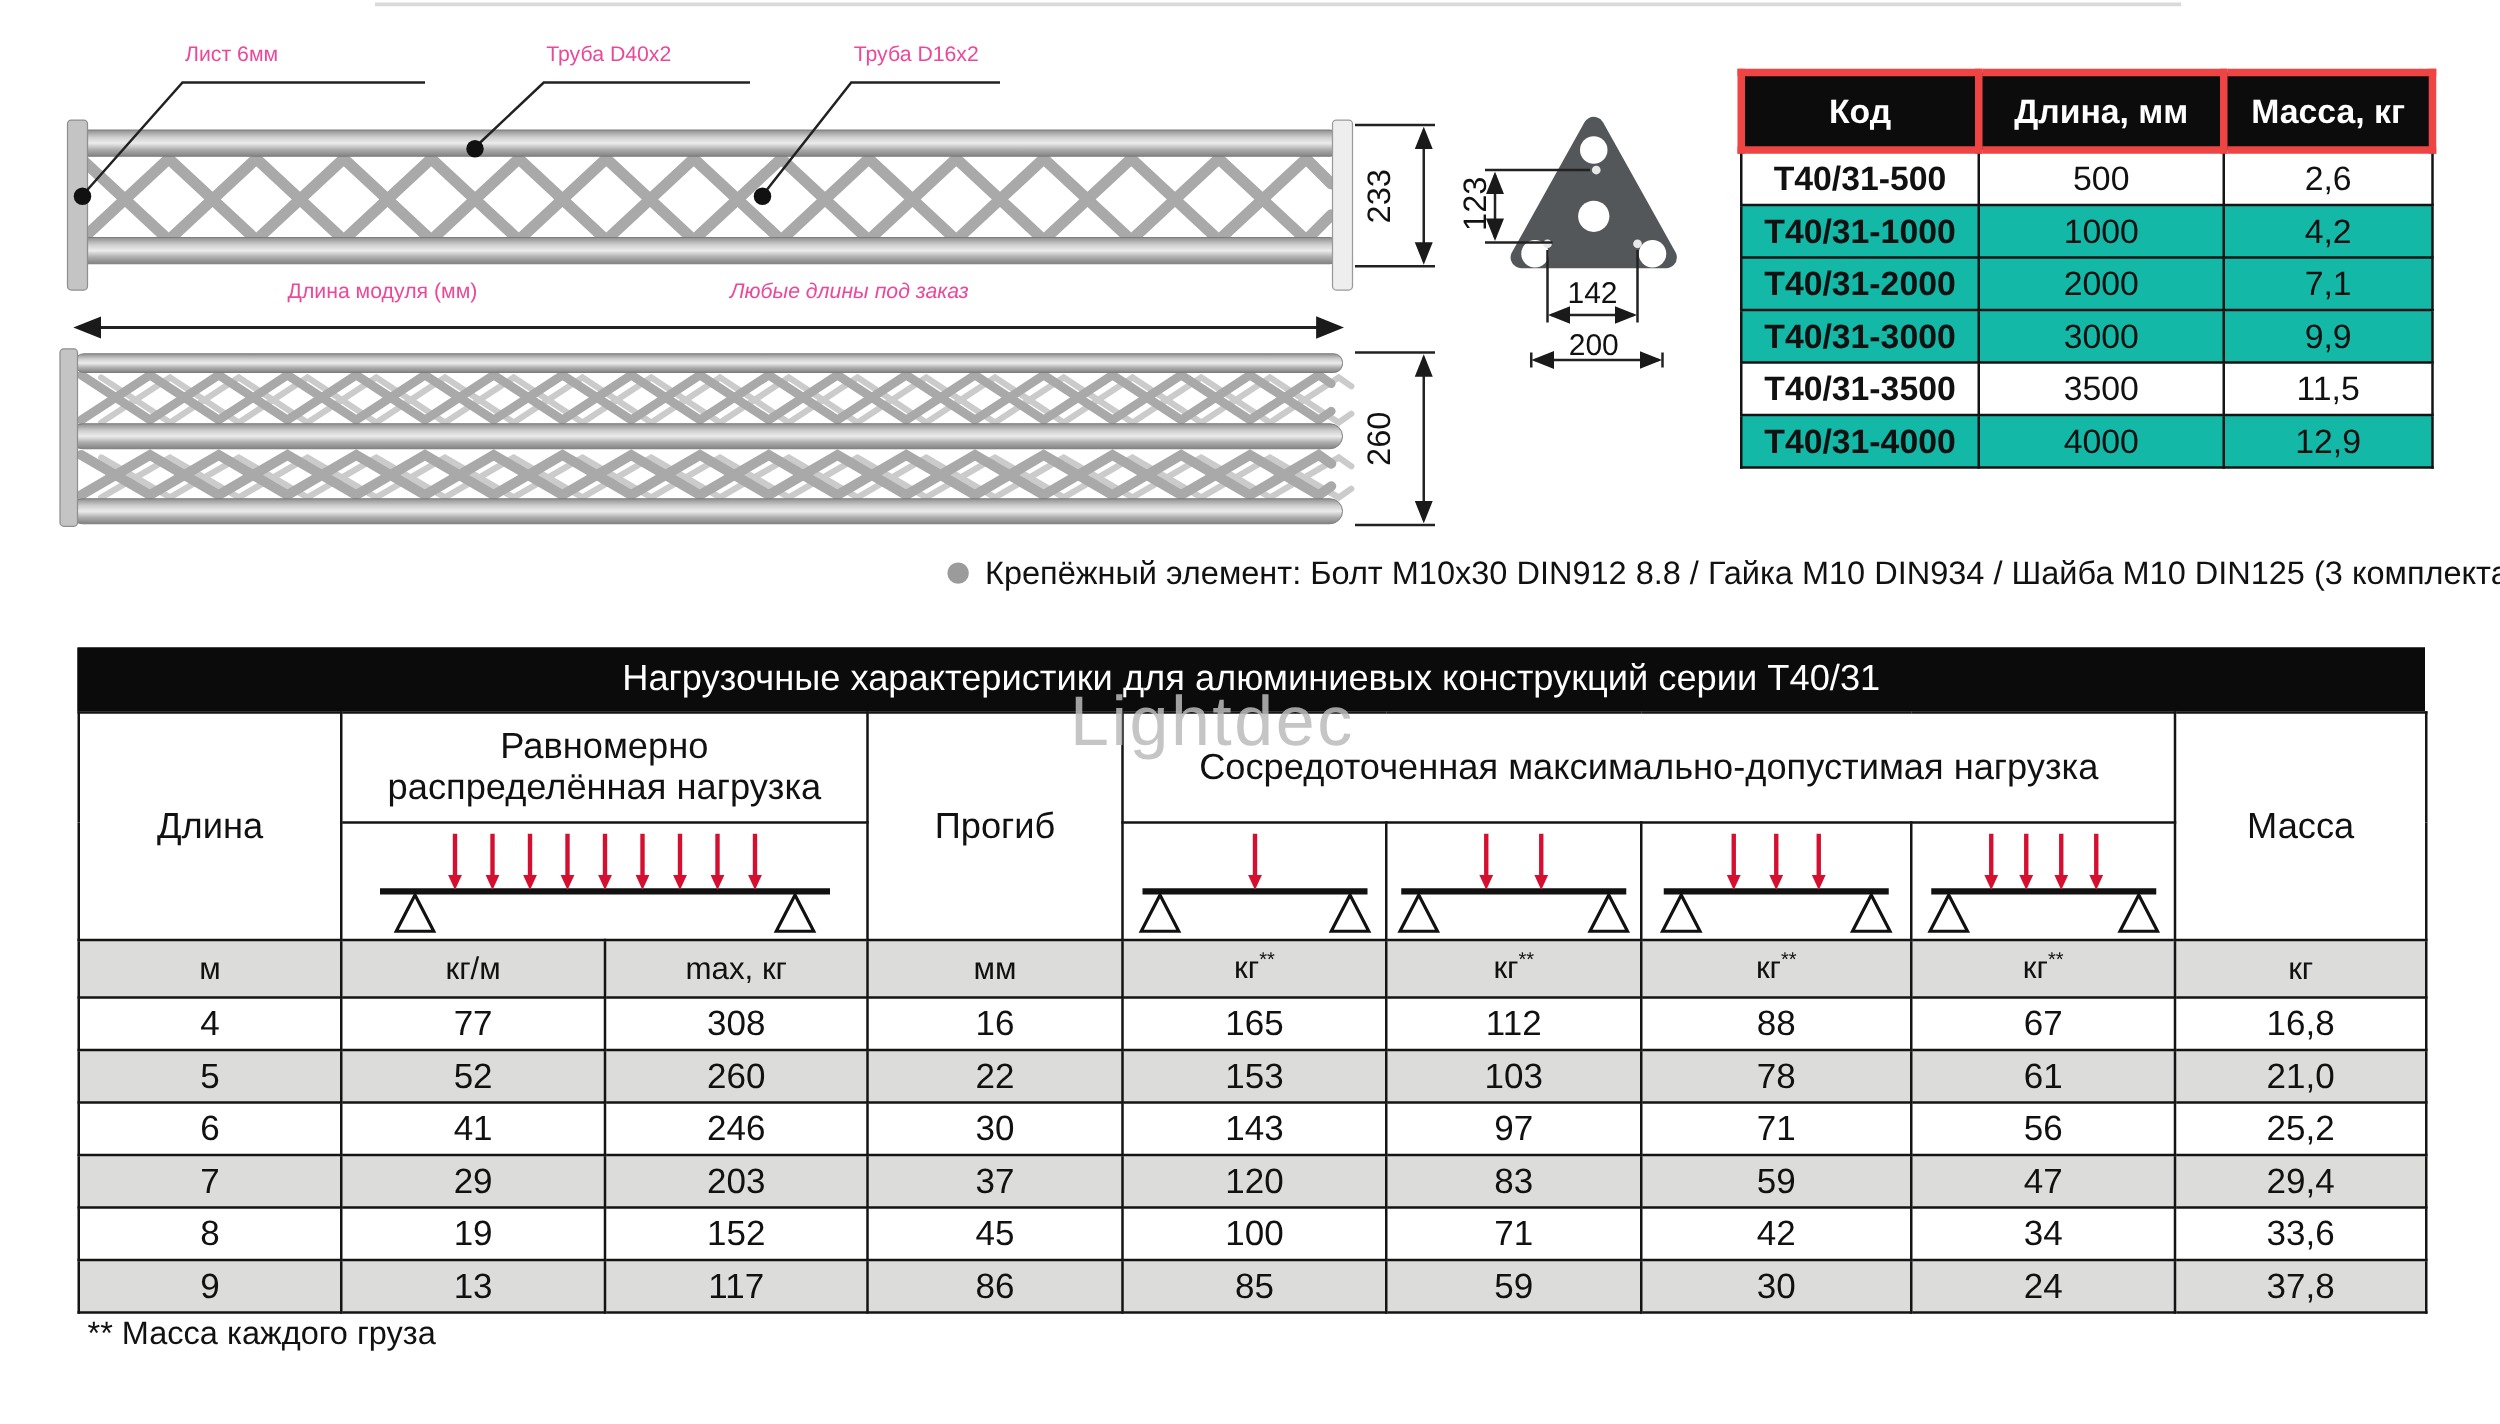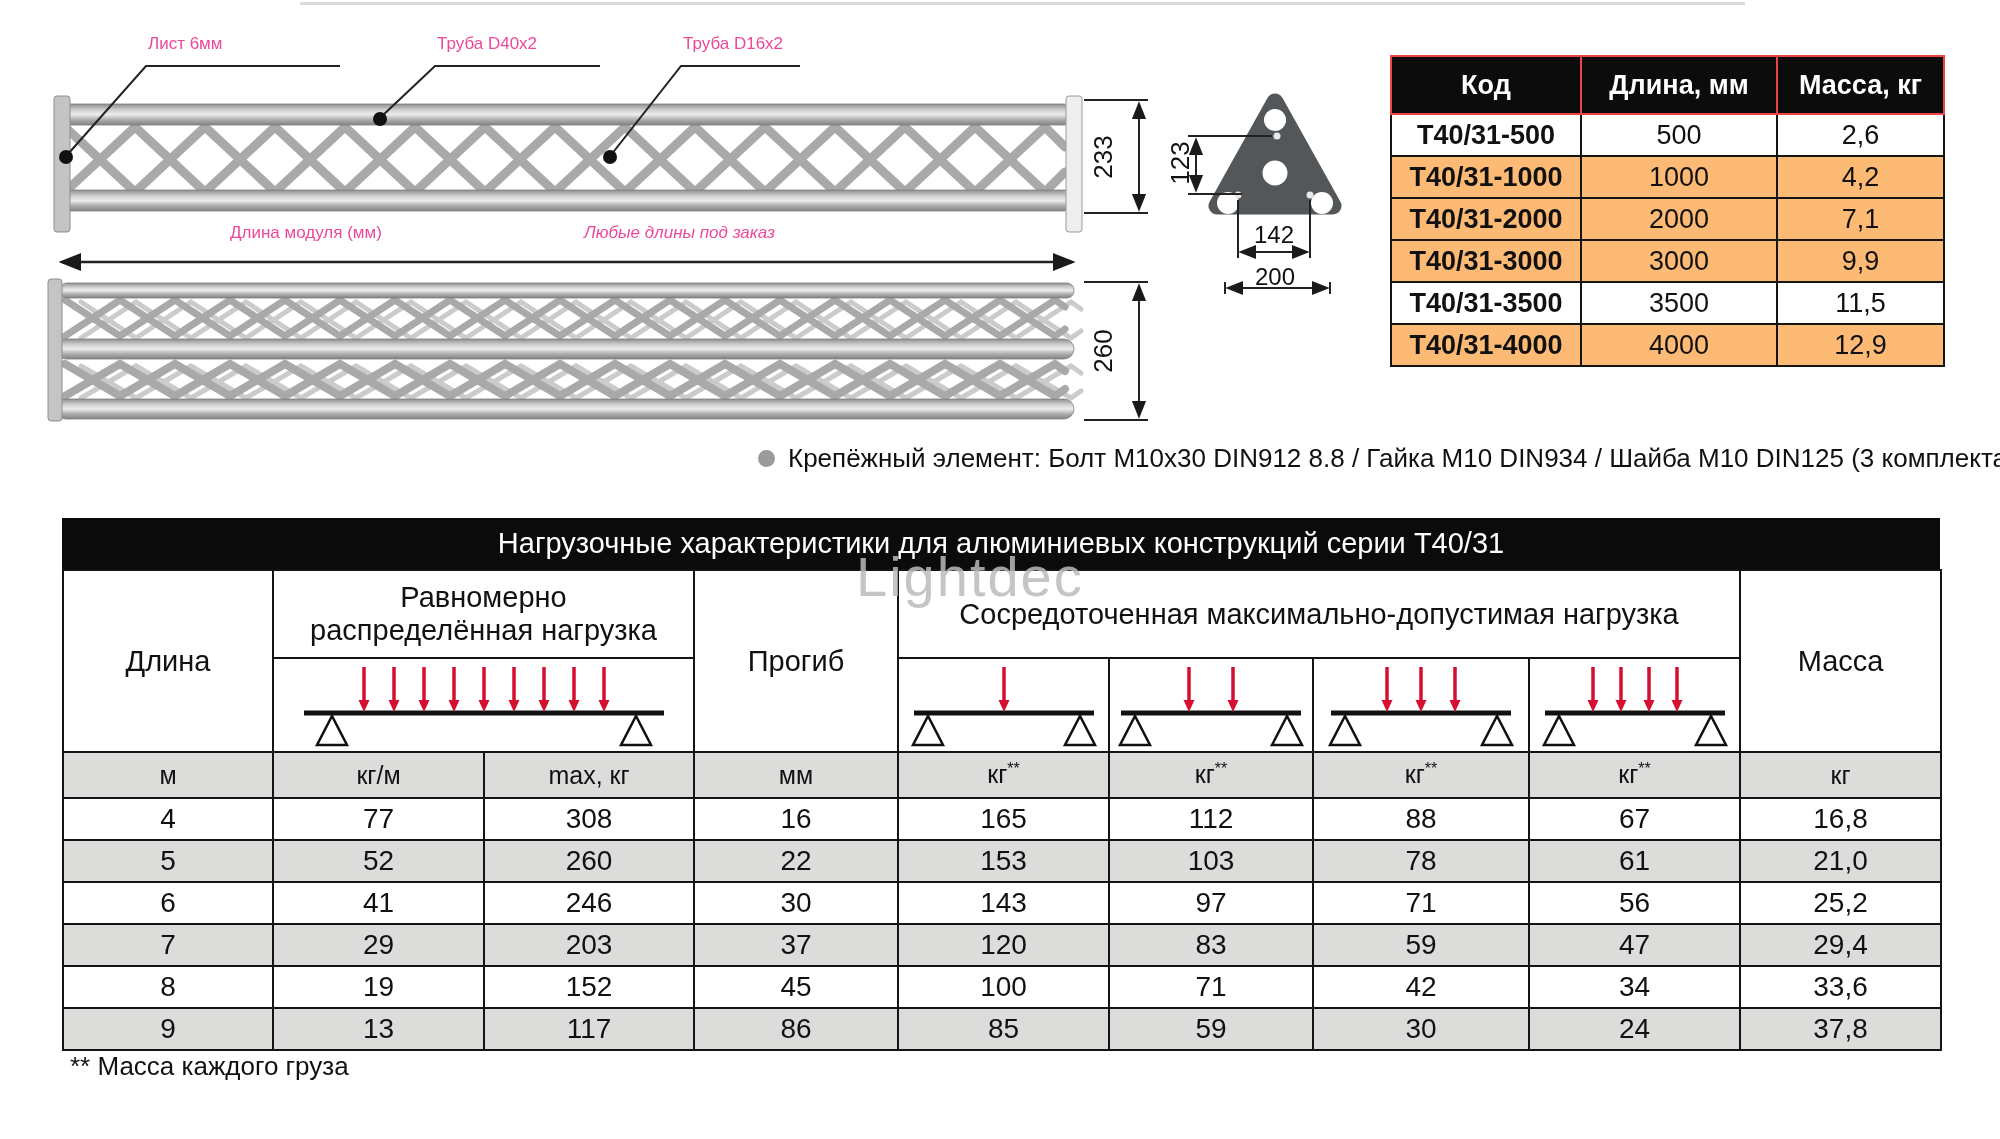--- a/index.html
+++ b/index.html
@@ -9,24 +9,24 @@
   .top-rule{position:absolute;left:300px;top:2px;width:1445px;height:3px;background:#dadada;}
   .lbl{position:absolute;font-size:17px;white-space:nowrap;color:#ec4899;}
   .lbl.it{font-style:italic;}
   .vtext{position:absolute;width:70px;height:26px;font-size:26px;display:flex;align-items:center;
          justify-content:center;transform:rotate(-90deg);white-space:nowrap;}
   .dimtxt{position:absolute;width:60px;font-size:24px;text-align:center;white-space:nowrap;}
 
   
   #spec-table{position:absolute;left:1390px;top:55px;width:553px;border-collapse:collapse;
               table-layout:fixed;text-align:center;font-size:27px;}
-  #spec-table th{background:#0c0c0c;color:#fff;font-weight:bold;height:54px;border:2px solid #ef4444;}
+  #spec-table th{background:#0c0c0c;color:#fff;font-weight:bold;height:54px;border:6px solid #ef4444;}
   #spec-table td{border:2px solid #141414;height:38px;}
   #spec-table td.code{font-weight:bold;}
-  #spec-table tr.alt{background:#fdba74;}
+  #spec-table tr.alt{background:#14b8a6;}
 
   
   #fastener{position:absolute;left:758px;top:443px;display:flex;align-items:center;gap:13px;
             font-size:26px;white-space:nowrap;}
   .dot{width:17px;height:17px;border-radius:50%;background:#9b9b9b;flex:0 0 auto;}
 
   
   #watermark{position:absolute;left:856px;top:544px;font-size:56px;letter-spacing:2px;
              color:rgba(187,187,187,0.85);z-index:4;}
 

